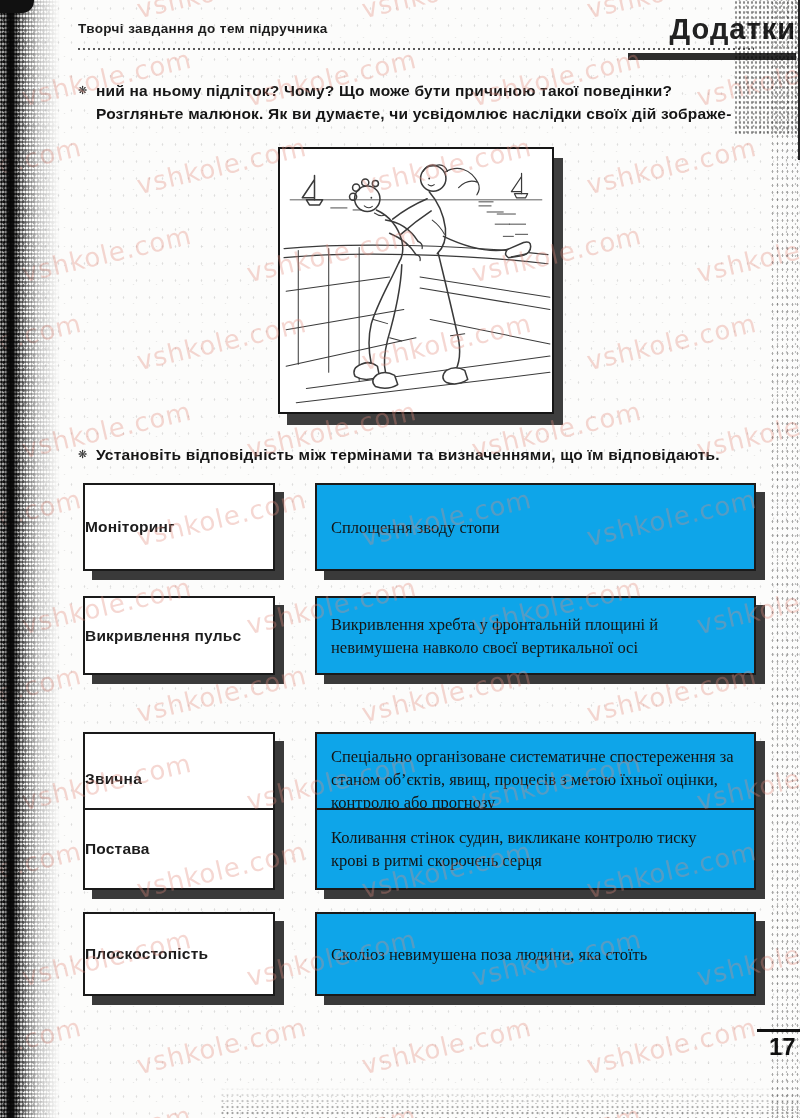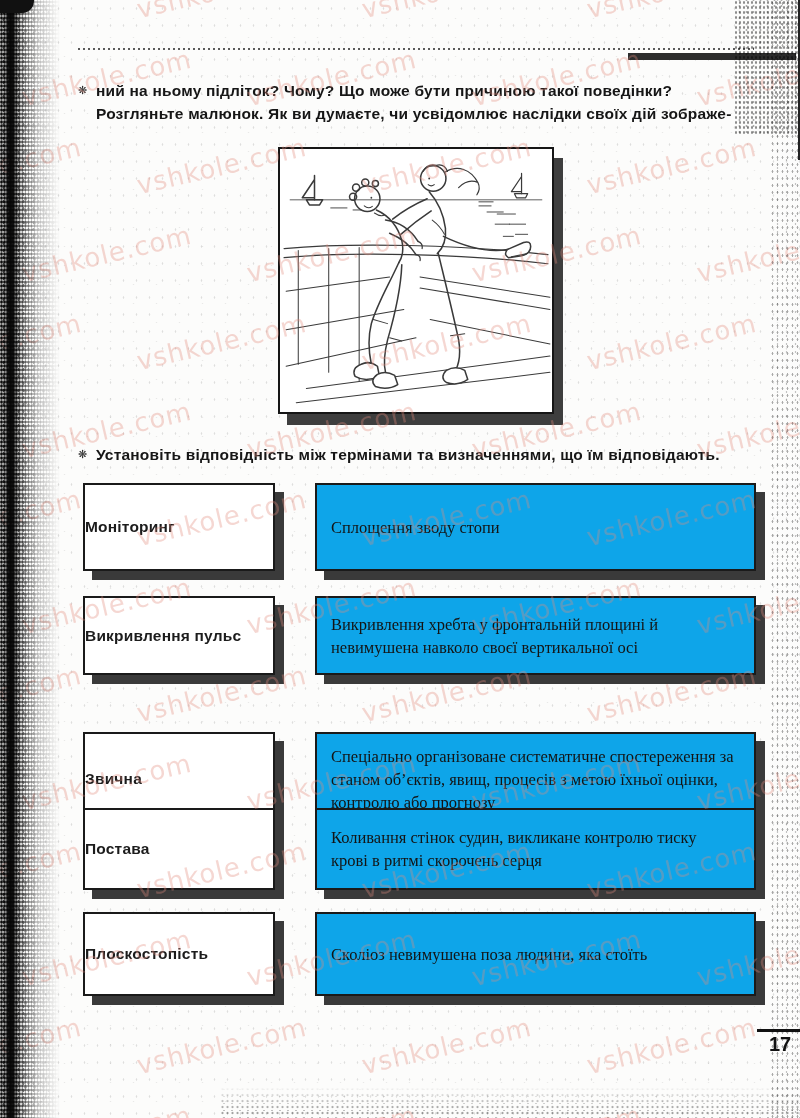--- a/index.html
+++ b/index.html
@@ -92,30 +92,32 @@
     font-size:16.5px;line-height:23px;color:#141414;
   }
   .def-box span{padding:4px 18px 4px 14px;}
   .r0 .term-box,.r0 .def-box{top:483px;height:84px;}
   .r1 .term-box,.r1 .def-box{top:596px;height:75px;}
   .r2 .term-box,.r2 .def-box{top:732px;height:90px;}
   .r3 .term-box,.r3 .def-box{top:808px;height:78px;}
   .r4 .term-box,.r4 .def-box{top:912px;height:80px;}
   
   .pg-rule{position:absolute;left:757px;top:1029px;width:43px;height:3px;background:#111;z-index:10;}
-  .pg-num{position:absolute;left:769px;top:1033px;font-size:20px;font-weight:bold;color:#111;z-index:10;}
+  .pg-num{position:absolute;left:769px;top:1033px;font-size:24px;font-weight:bold;color:#111;z-index:10;}
 </style>
 </head>
 <body>
 
 <div class="page">
 
   <div class="noise-page"></div>
 
+  <div class="hdr-left">Творчі завдання до тем підручника</div>
   <div class="hdr-rule"></div>
+  <div class="hdr-right">Додатки</div>
   <div class="hdr-right-bar"></div>
 
   <div class="bullet" style="left:78px;top:84px;">❋</div>
   <div class="task-text" style="top:79px;">
     <div>ний на ньому підліток? Чому? Що може бути причиною такої поведінки?</div>
     <div>Розгляньте малюнок. Як ви думаєте, чи усвідомлює наслідки своїх дій зображе-</div>
   </div>
 
   <div class="fig-frame">
     <svg viewBox="0 0 268 259" fill="none" stroke="#3a3a3a" stroke-width="1.5" stroke-linecap="round" stroke-linejoin="round">

